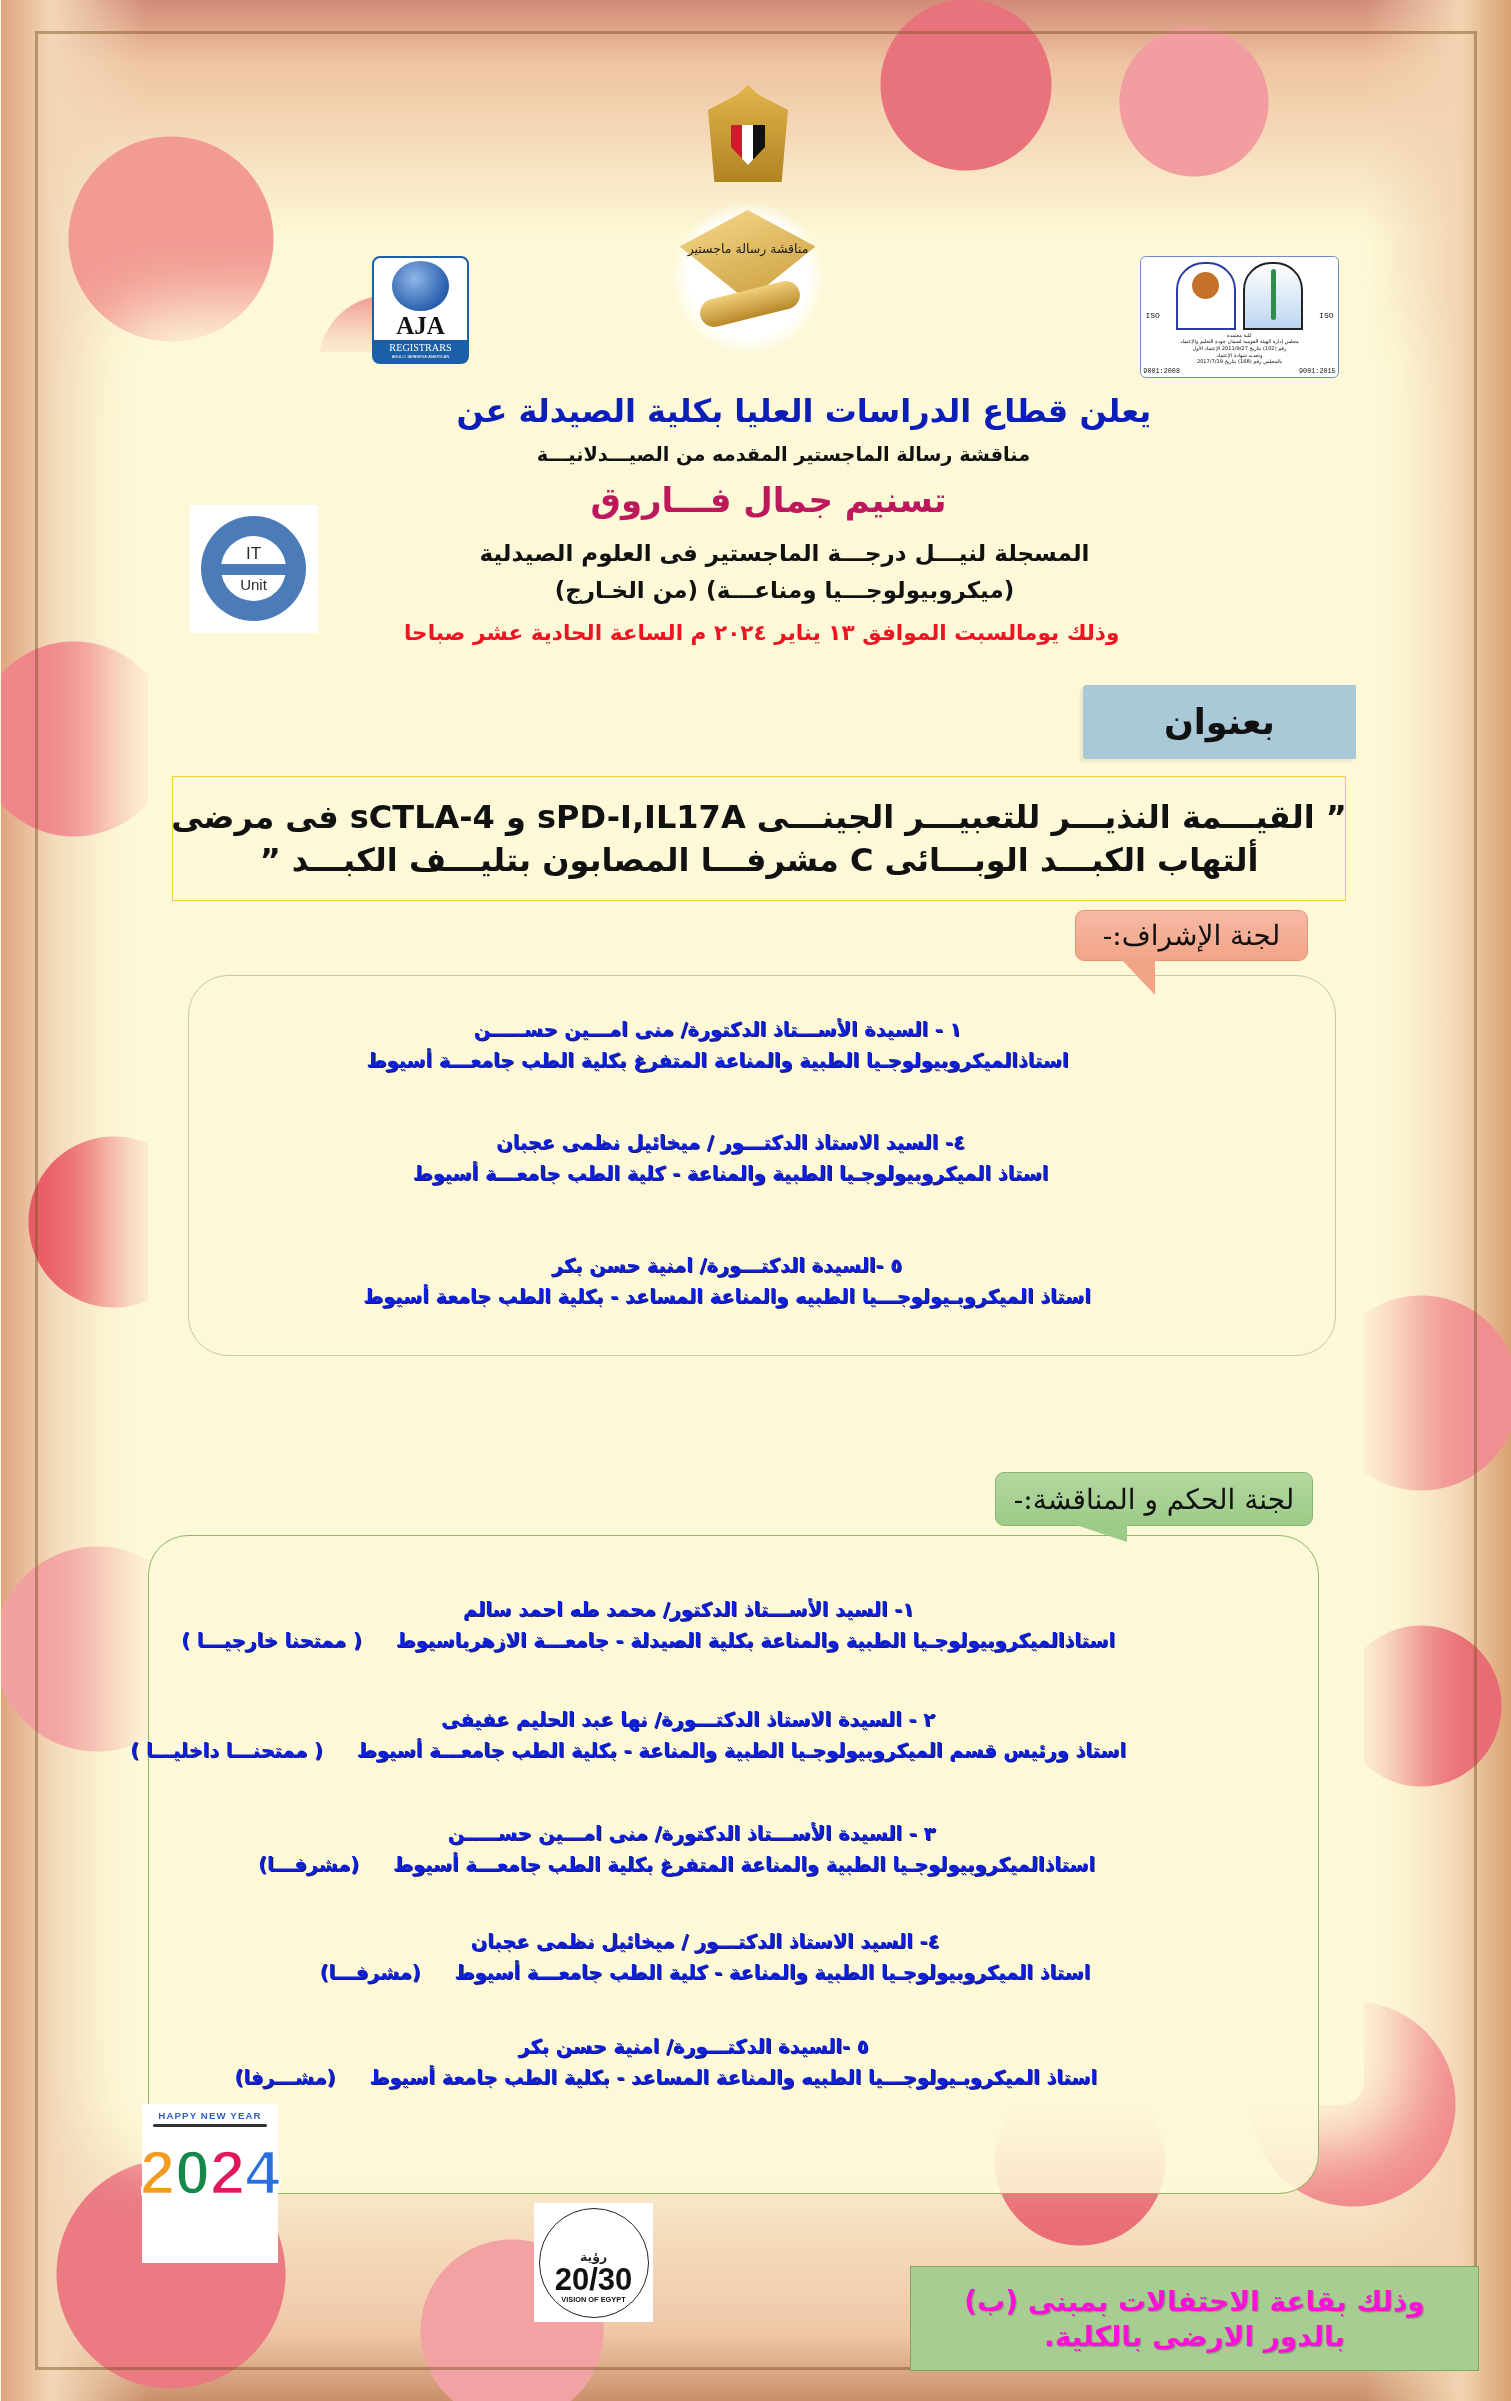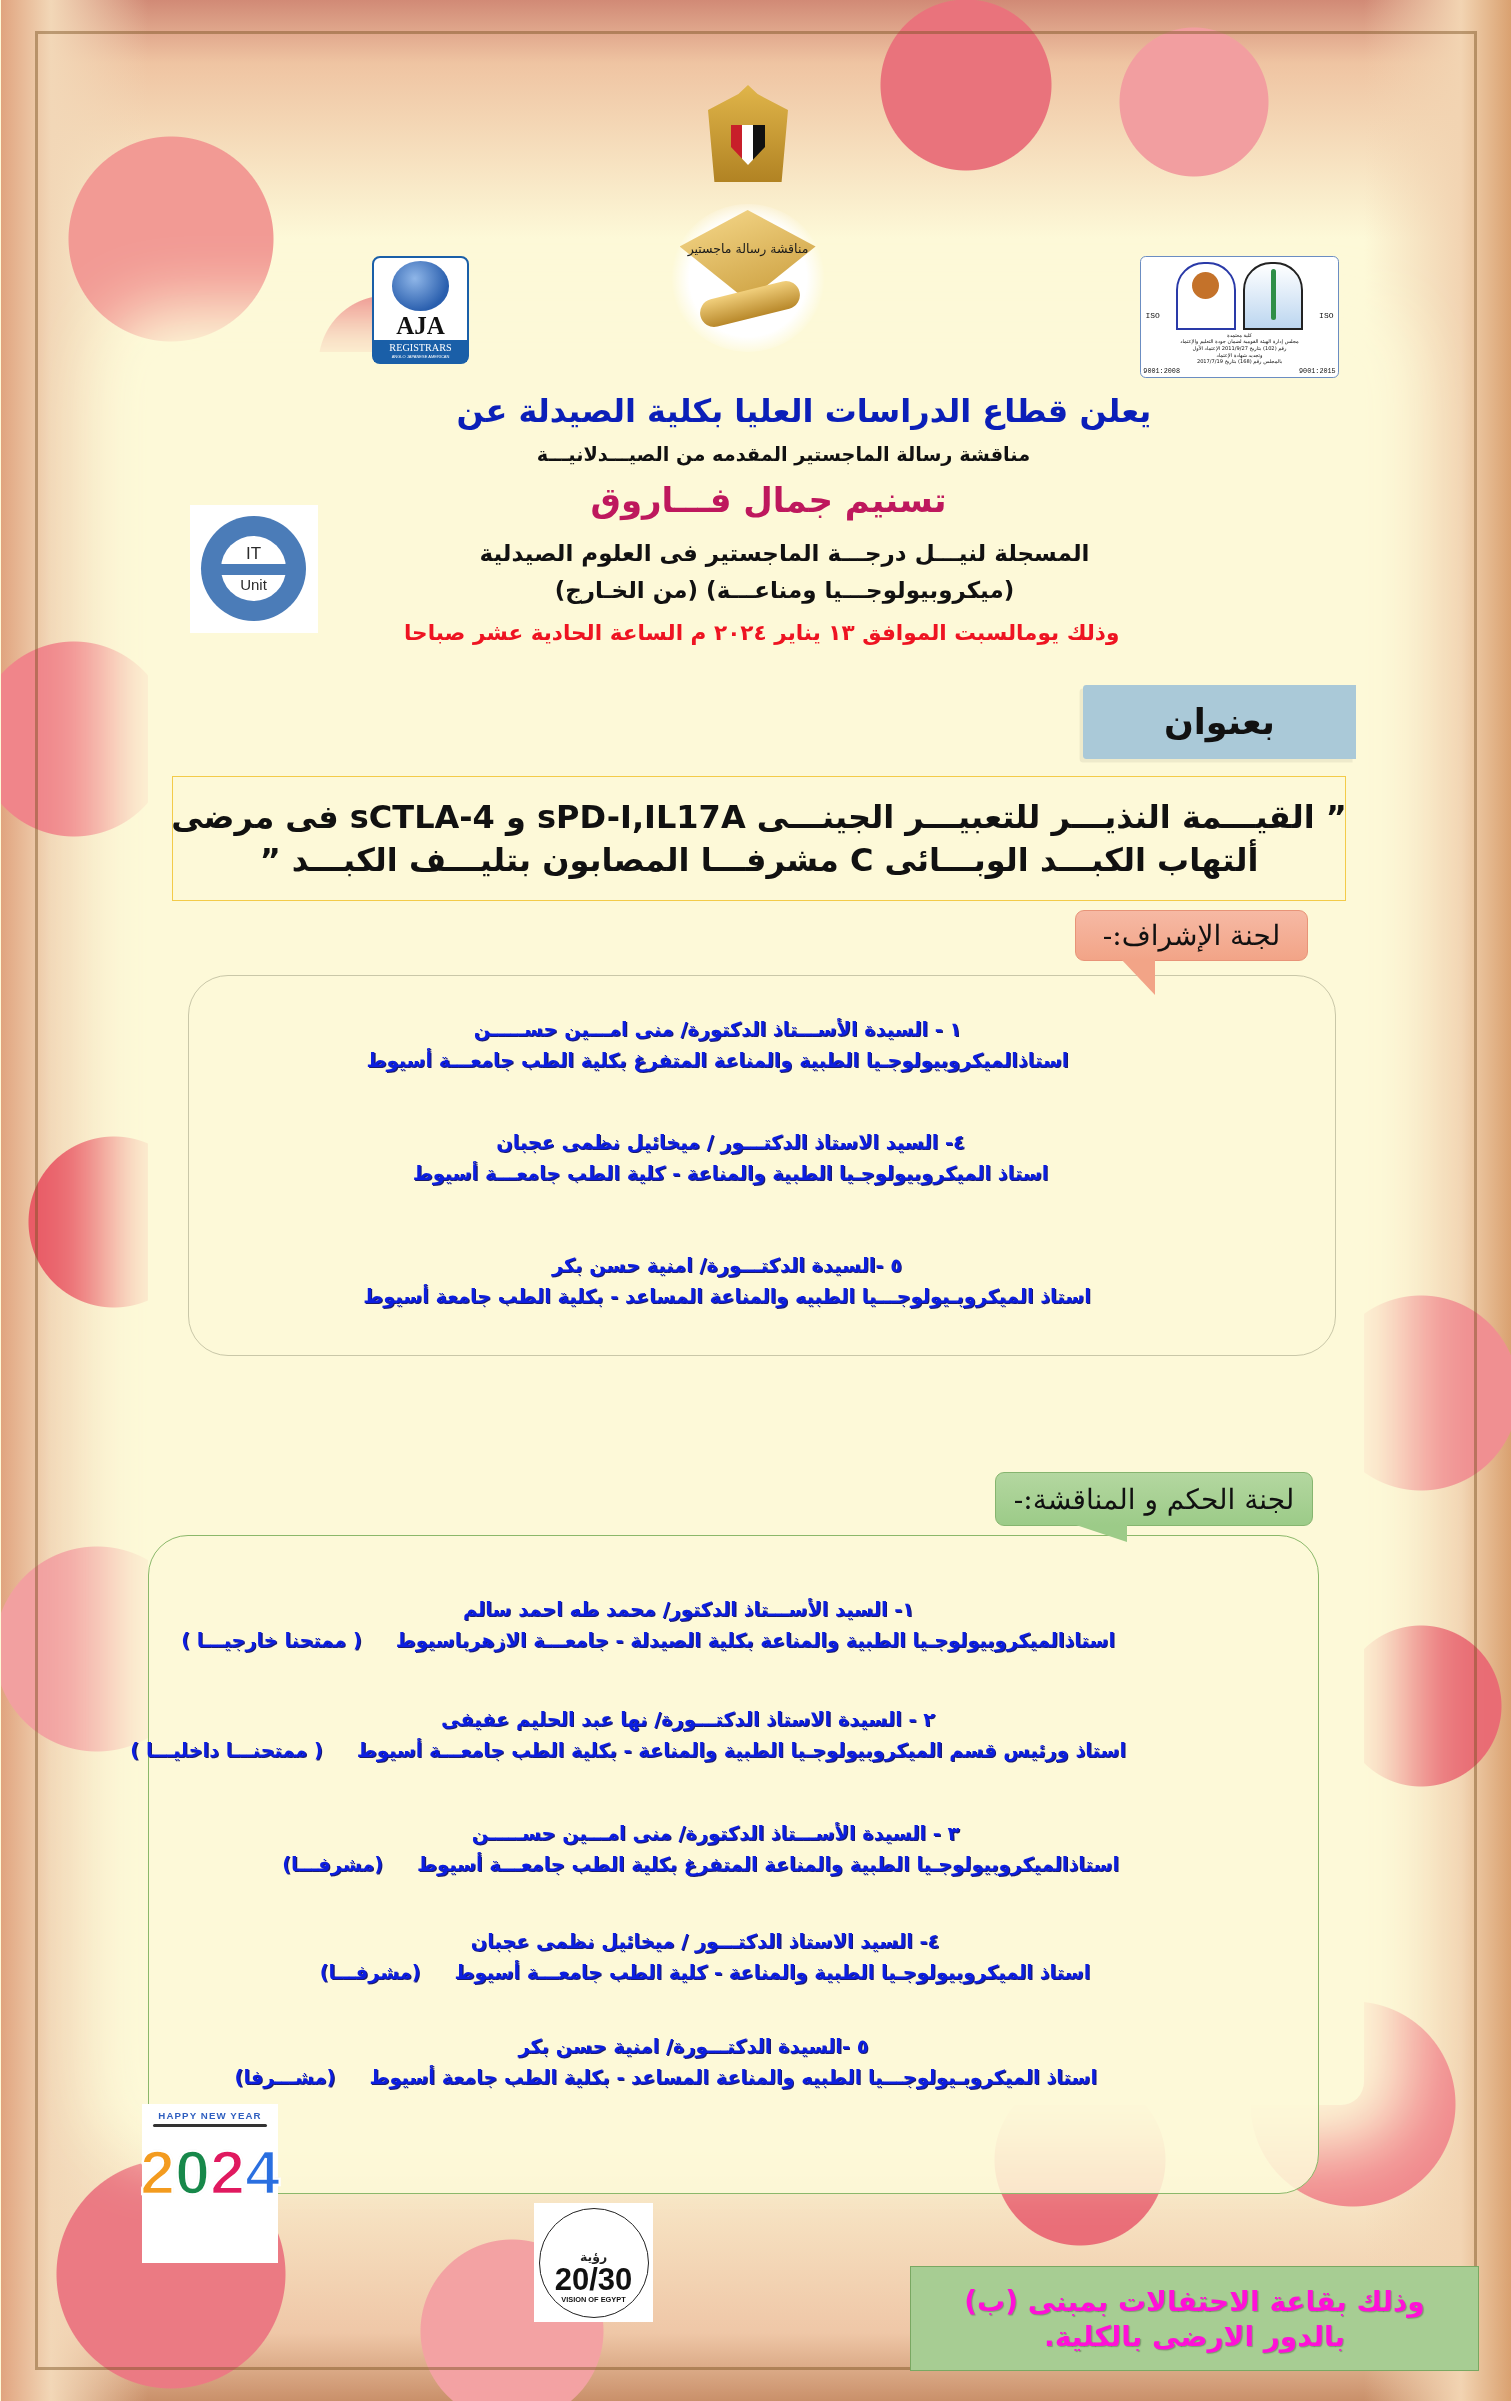--- a/index.html
+++ b/index.html
@@ -120,21 +120,21 @@
   .member .n { font-size: 19.3px; display: block; }
   .member .a { font-size: 19.3px; display: block; margin-top: 8px; }
   .member .a .role { margin-inline-start: 34px; }
 
   .s1 { left: 348px;  top: 1018px; width: 739px; }
   .s2 { left: 375px;  top: 1131px; width: 711px; }
   .s3 { left: 352px;  top: 1254px; width: 750px; }
 
   .e1 { left: 262px;  top: 1598px; width: 853px; }
   .e2 { left: 250px;  top: 1708px; width: 876px; }
-  .e3 { left: 312px;  top: 1822px; width: 807px; }
+  .e3 { left: 288px;  top: 1822px; width: 807px; }
   .e4 { left: 307px;  top: 1930px; width: 796px; }
   .e5 { left: 290px;  top: 2035px; width: 807px; }
 
   
   .hny { left: 142px; top: 2104px; width: 136px; height: 159px; background: #fff; }
   .hny .top { font-family: "Liberation Sans", sans-serif; font-size: 9.7px; font-weight: bold; letter-spacing: 1.1px; text-align: center; margin-top: 5.7px; }
   .hny .bar { margin: 3.4px auto 0; width: 114px; height: 3.4px; background: #333; border-radius: 1.7px; }
   .hny .digits { display: flex; justify-content: center; margin-top: 13.6px; }
   .hny .digits span { font-family: "Liberation Sans", sans-serif; font-size: 63px; font-weight: bold; line-height: 1; -webkit-text-stroke: 2.3px #fff; text-shadow: 0 0 1.1px #333; }
 

